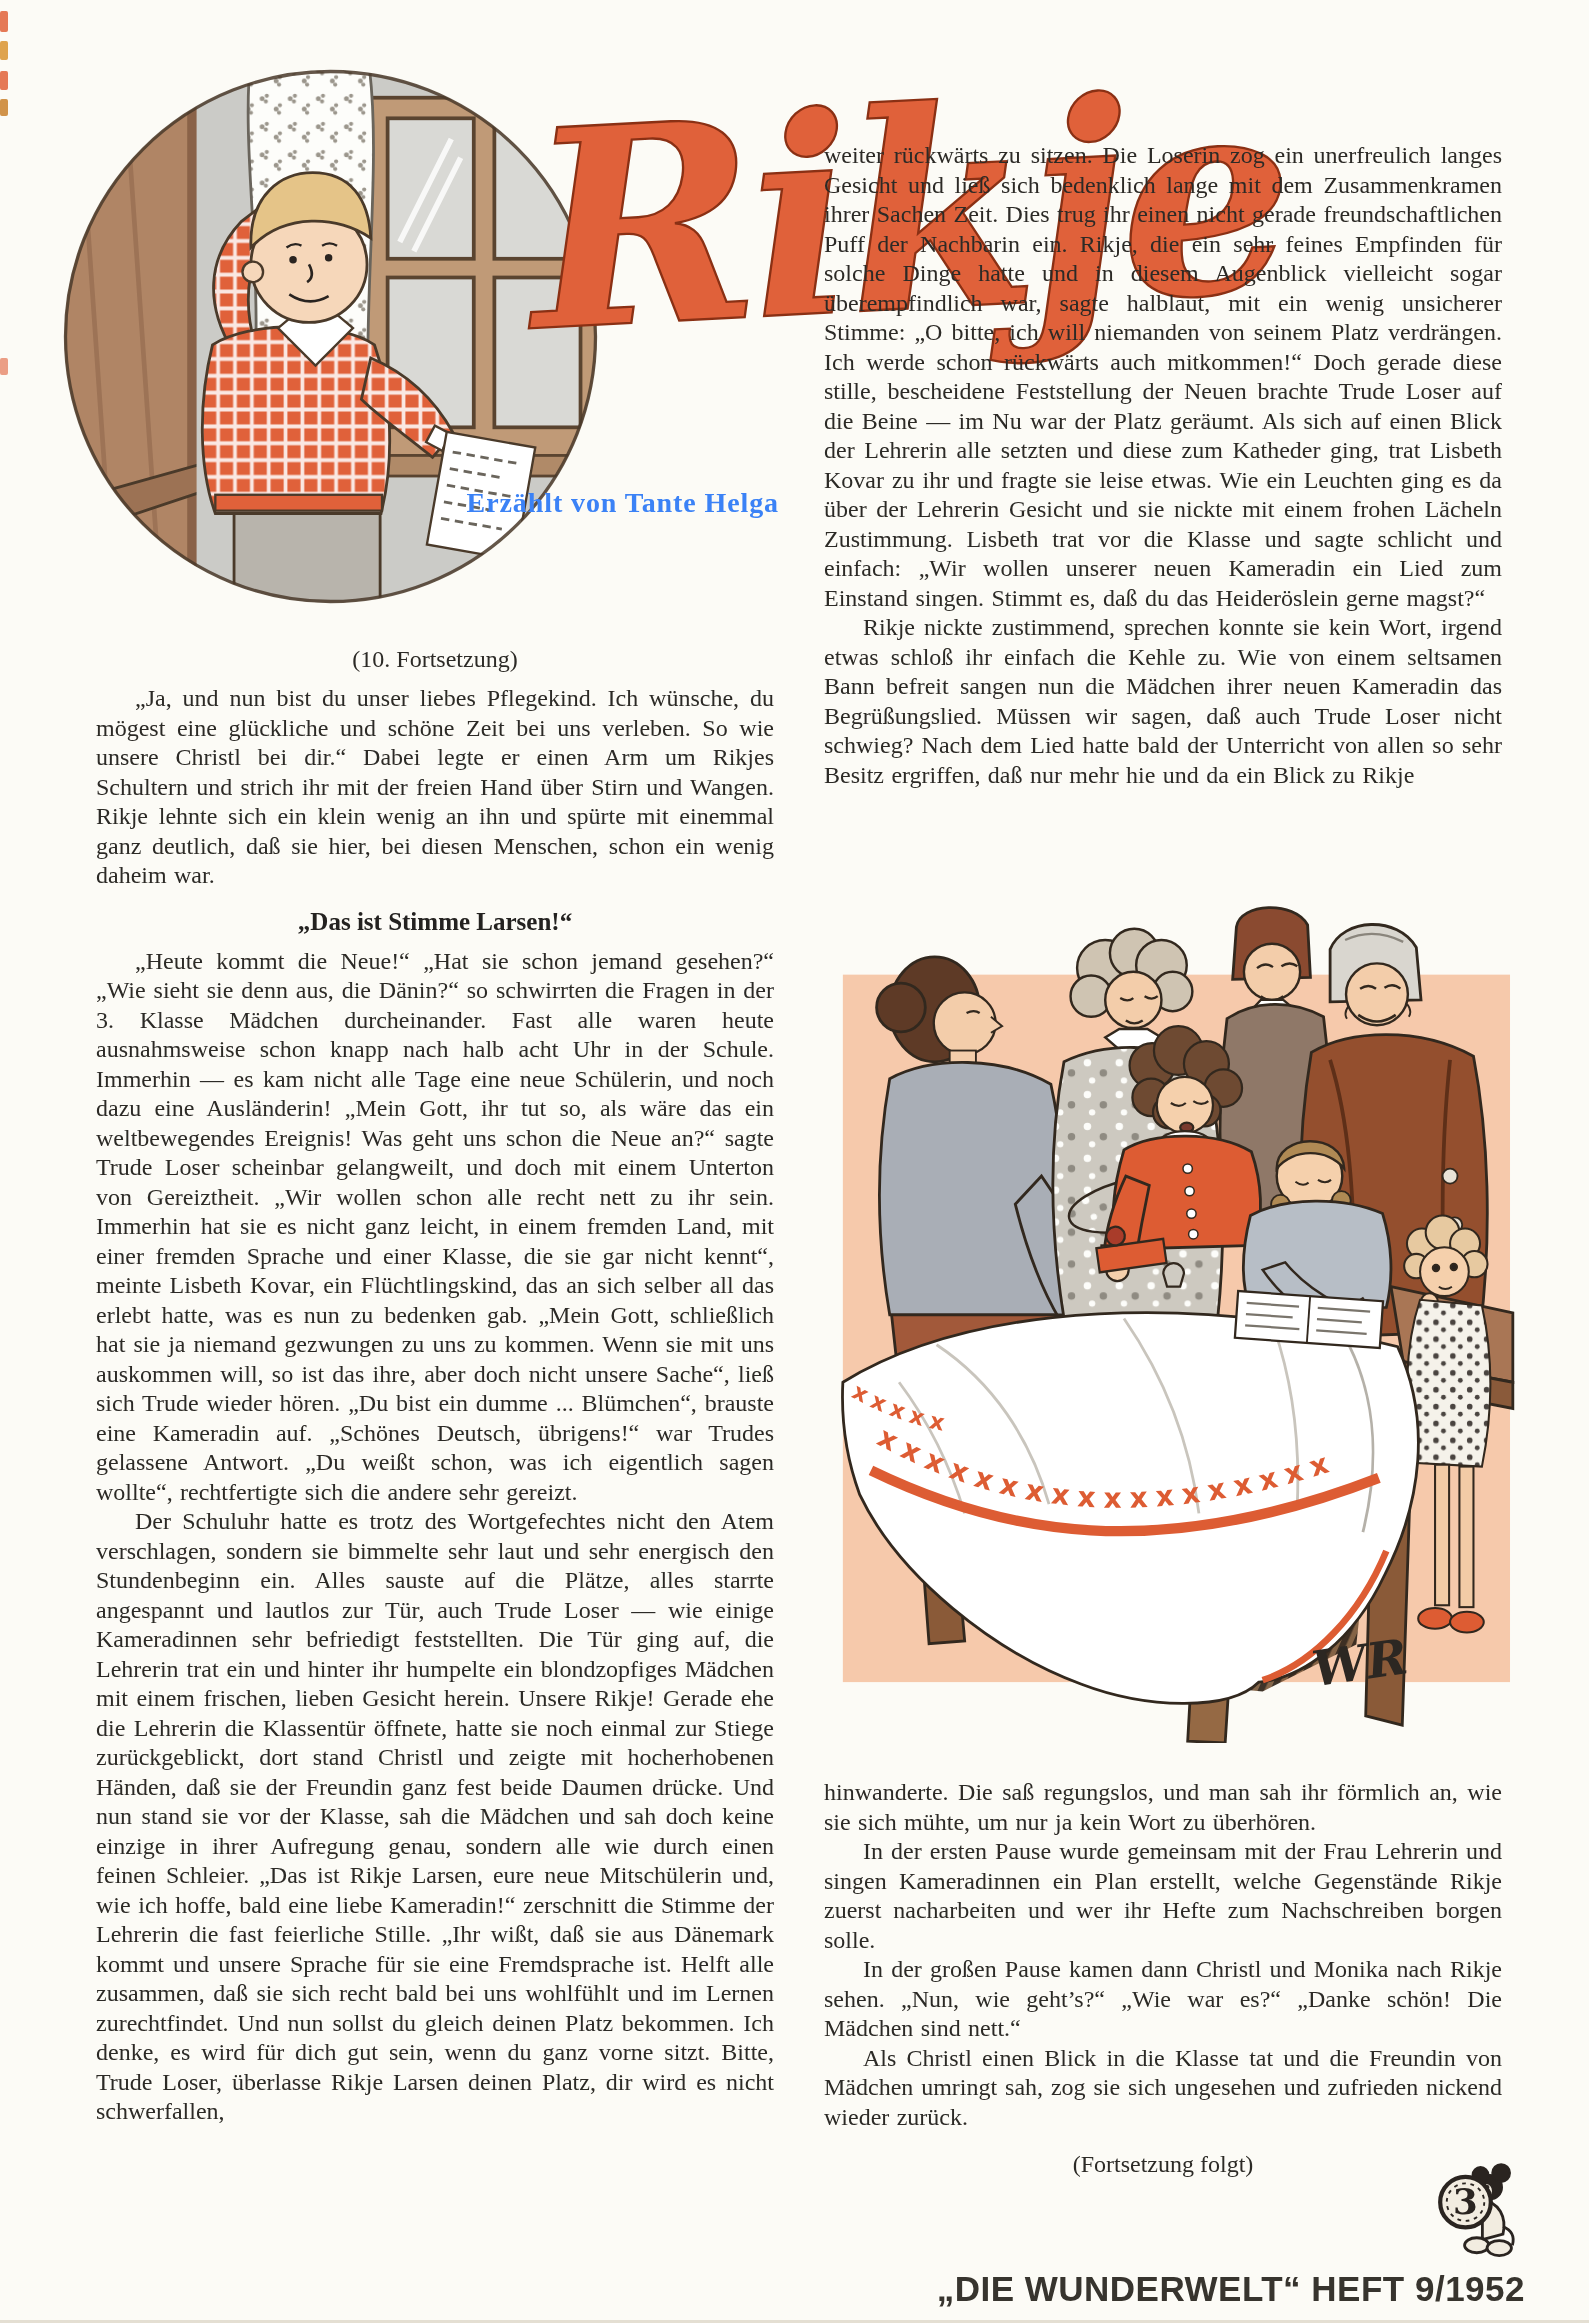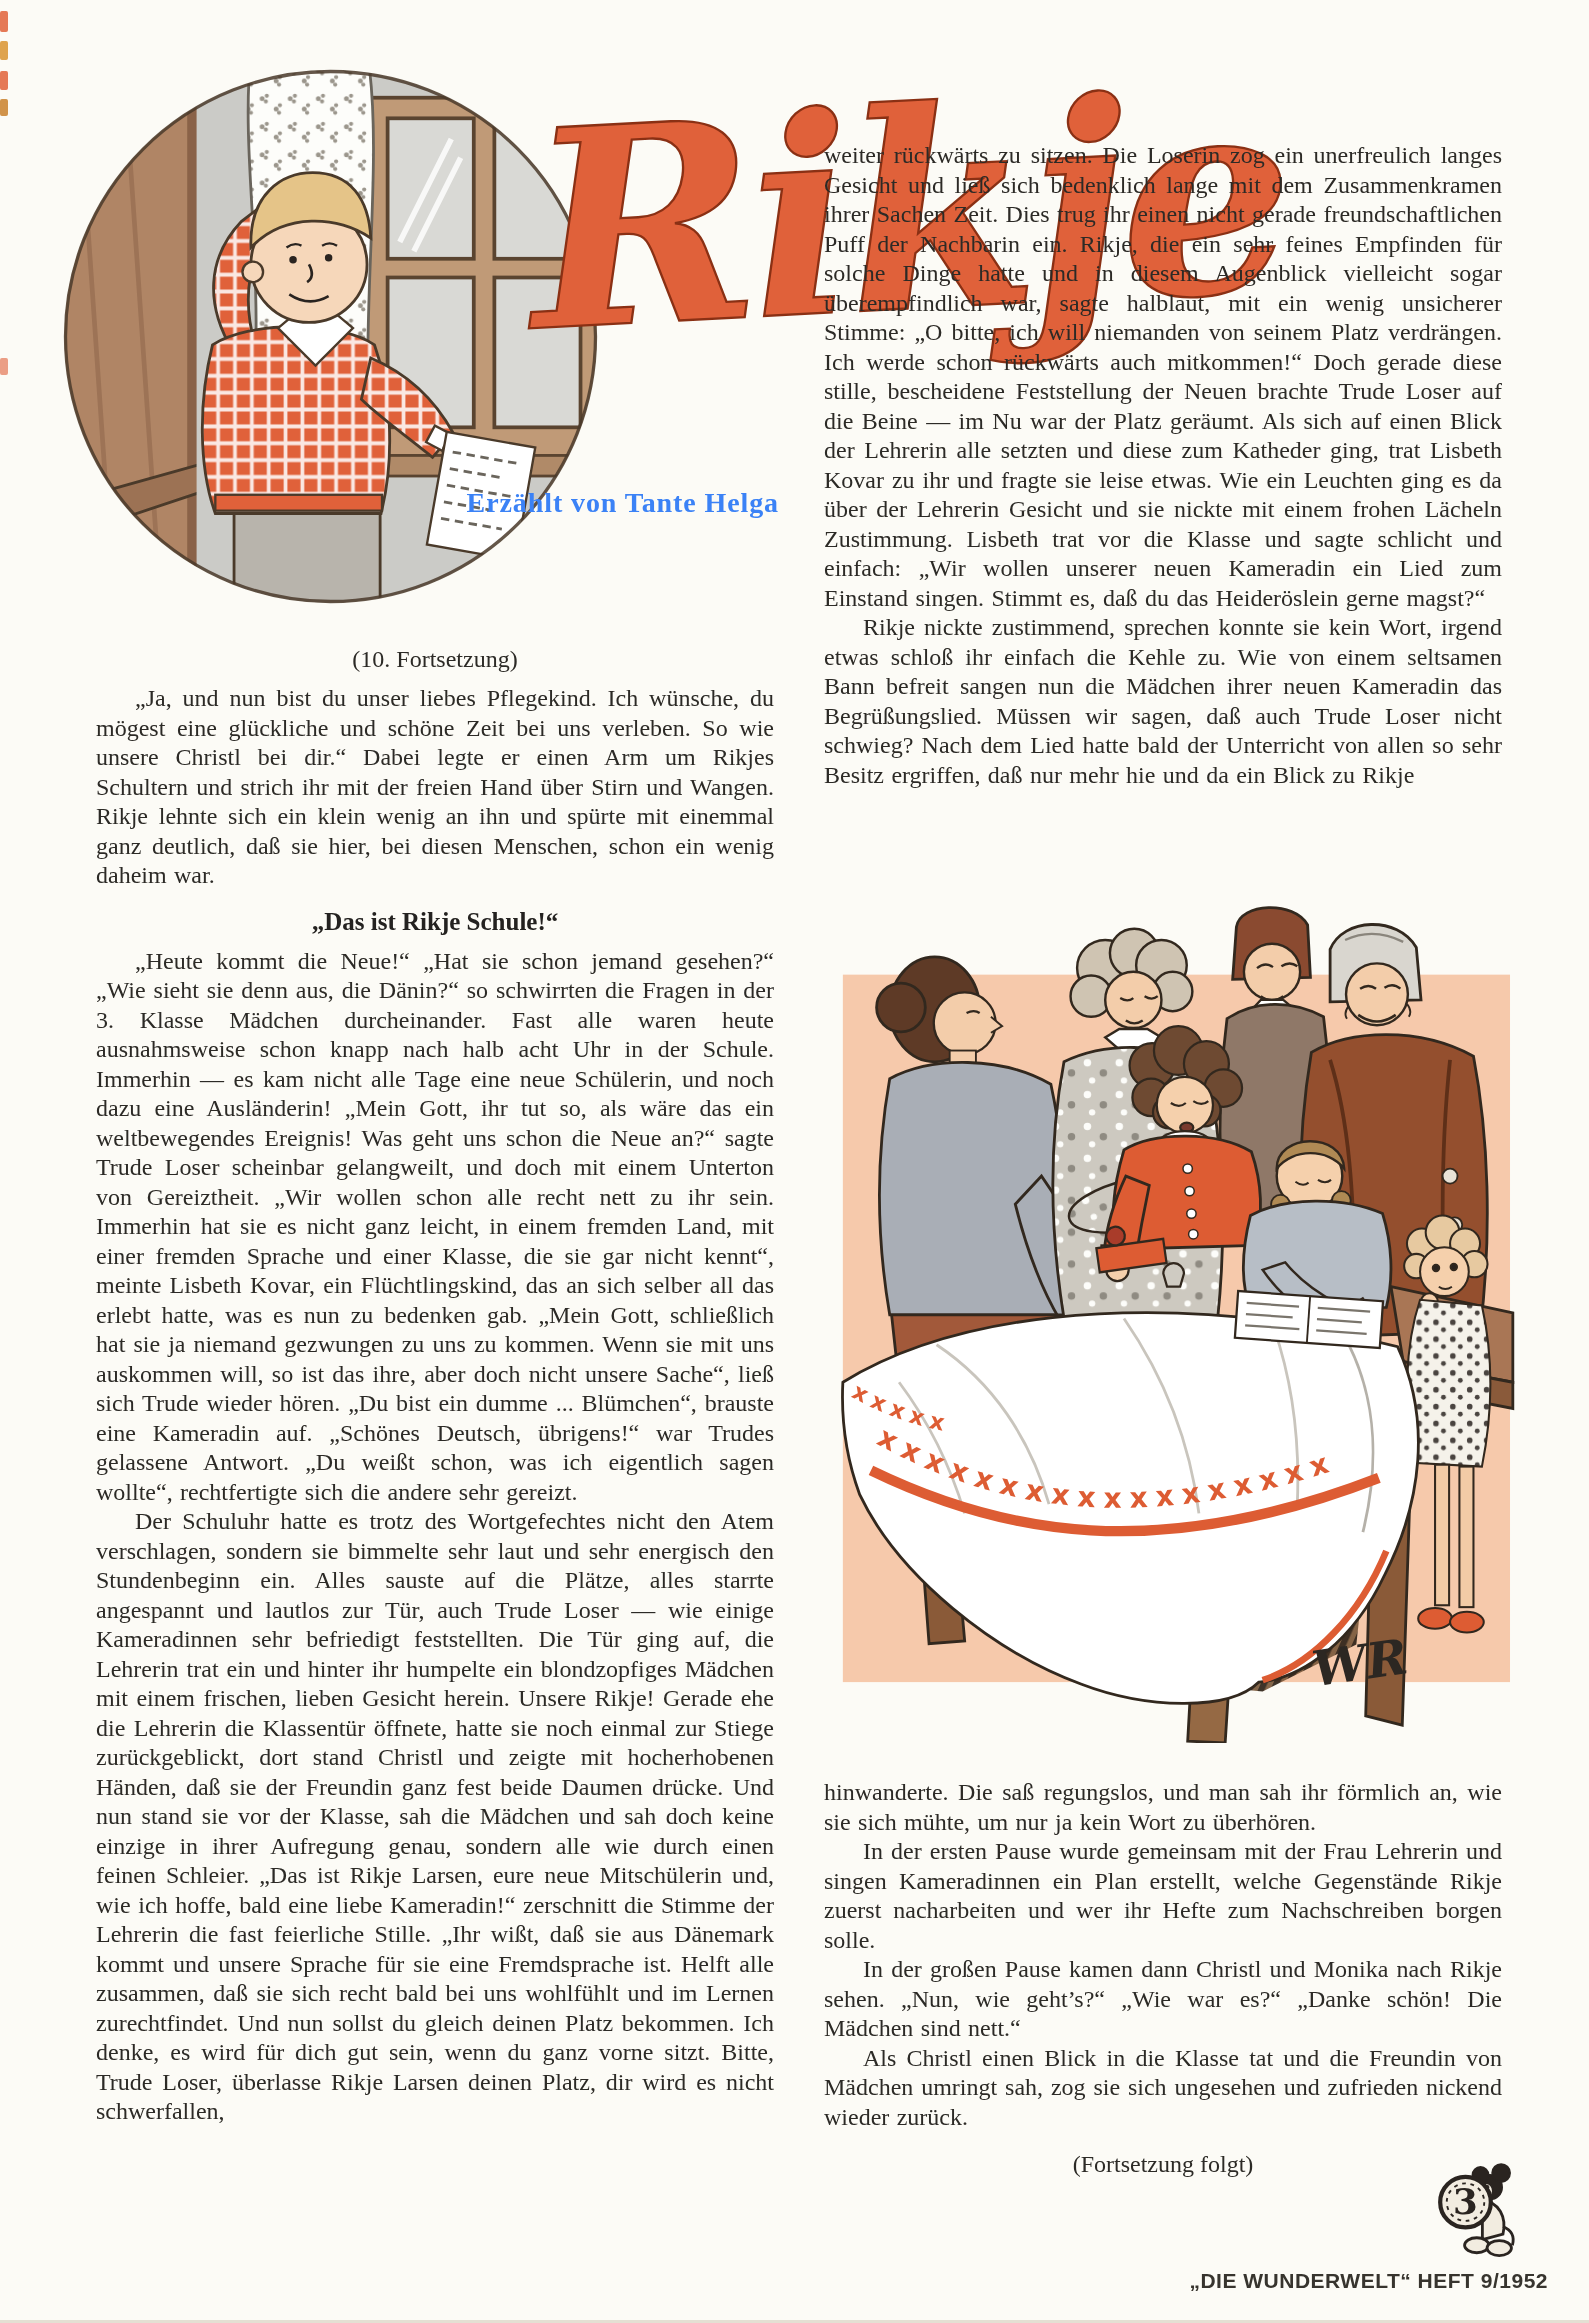--- a/index.html
+++ b/index.html
@@ -31,23 +31,23 @@
   .continuation-heading{text-align:center;font-size:24px;margin-bottom:11.2px;}
   .section-heading{
     text-align:center;font-weight:bold;font-size:25px;margin:17px 0 11.2px 0;color:#242220;
   }
   .fortsetzung{text-align:center;font-size:24px;margin-top:19px;}
   
   .family-illo{position:absolute;left:824px;top:895px;}
   
   .mouse-badge{position:absolute;left:1428px;top:2159px;}
   .footer{
-    position:absolute;right:41px;top:2269px;
+    position:absolute;right:64px;top:2269px;
     font-family:"Liberation Sans","DejaVu Sans",sans-serif;
-    font-weight:bold;font-size:21px;letter-spacing:0.5px;color:#37342e;
+    font-weight:bold;font-size:35px;letter-spacing:0.5px;color:#37342e;
   }
 </style>
 </head>
 <body>
 
 <div class="page">
 
   <div>
     <span class="edge-mark" style="top:11.2px;height:20.6px;background:#e0613a;"></span>
     <span class="edge-mark" style="top:41px;height:19px;background:#d9932f;"></span>
@@ -124,21 +124,21 @@
 
   <svg class="title-svg" width="843" height="384" viewBox="0 0 900 410">
     <text x="18" y="300" transform="rotate(-3 450 200)" style="font-family:'DejaVu Serif',serif;font-style:italic;font-weight:bold;font-size:292px;fill:#e0613a;stroke:#8a3014;stroke-width:2.5;letter-spacing:-8px;">Rikje</text>
   </svg>
 
   <div class="byline">Erzählt von Tante Helga</div>
 
   <div class="col col-left">
     <div class="continuation-heading">(10. Fortsetzung)</div>
     <p>„Ja, und nun bist du unser liebes Pflegekind. Ich wünsche, du mögest eine glückliche und schöne Zeit bei uns verleben. So wie unsere Christl bei dir.“ Dabei legte er einen Arm um Rikjes Schultern und strich ihr mit der freien Hand über Stirn und Wangen. Rikje lehnte sich ein klein wenig an ihn und spürte mit einemmal ganz deutlich, daß sie hier, bei diesen Menschen, schon ein wenig daheim war.</p>
-    <div class="section-heading">„Das ist Rikje Schule!“</div>
+    <div class="section-heading">„Das ist Stimme Larsen!“</div>
     <p>„Heute kommt die Neue!“ „Hat sie schon jemand gesehen?“ „Wie sieht sie denn aus, die Dänin?“ so schwirrten die Fragen in der 3. Klasse Mädchen durcheinander. Fast alle waren heute ausnahmsweise schon knapp nach halb acht Uhr in der Schule. Immerhin — es kam nicht alle Tage eine neue Schülerin, und noch dazu eine Ausländerin! „Mein Gott, ihr tut so, als wäre das ein weltbewegendes Ereignis! Was geht uns schon die Neue an?“ sagte Trude Loser scheinbar gelangweilt, und doch mit einem Unterton von Gereiztheit. „Wir wollen schon alle recht nett zu ihr sein. Immerhin hat sie es nicht ganz leicht, in einem fremden Land, mit einer fremden Sprache und einer Klasse, die sie gar nicht kennt“, meinte Lisbeth Kovar, ein Flüchtlingskind, das an sich selber all das erlebt hatte, was es nun zu bedenken gab. „Mein Gott, schließlich hat sie ja niemand gezwungen zu uns zu kommen. Wenn sie mit uns auskommen will, so ist das ihre, aber doch nicht unsere Sache“, ließ sich Trude wieder hören. „Du bist ein dumme ... Blümchen“, brauste eine Kameradin auf. „Schönes Deutsch, übrigens!“ war Trudes gelassene Antwort. „Du weißt schon, was ich eigentlich sagen wollte“, rechtfertigte sich die andere sehr gereizt.</p>
     <p>Der Schuluhr hatte es trotz des Wortgefechtes nicht den Atem verschlagen, sondern sie bimmelte sehr laut und sehr energisch den Stundenbeginn ein. Alles sauste auf die Plätze, alles starrte angespannt und lautlos zur Tür, auch Trude Loser — wie einige Kameradinnen sehr befriedigt feststellten. Die Tür ging auf, die Lehrerin trat ein und hinter ihr humpelte ein blondzopfiges Mädchen mit einem frischen, lieben Gesicht herein. Unsere Rikje! Gerade ehe die Lehrerin die Klassentür öffnete, hatte sie noch einmal zur Stiege zurückgeblickt, dort stand Christl und zeigte mit hocherhobenen Händen, daß sie der Freundin ganz fest beide Daumen drücke. Und nun stand sie vor der Klasse, sah die Mädchen und sah doch keine einzige in ihrer Aufregung genau, sondern alle wie durch einen feinen Schleier. „Das ist Rikje Larsen, eure neue Mitschülerin und, wie ich hoffe, bald eine liebe Kameradin!“ zerschnitt die Stimme der Lehrerin die fast feierliche Stille. „Ihr wißt, daß sie aus Dänemark kommt und unsere Sprache für sie eine Fremdsprache ist. Helft alle zusammen, daß sie sich recht bald bei uns wohlfühlt und im Lernen zurechtfindet. Und nun sollst du gleich deinen Platz bekommen. Ich denke, es wird für dich gut sein, wenn du ganz vorne sitzt. Bitte, Trude Loser, überlasse Rikje Larsen deinen Platz, dir wird es nicht schwerfallen,</p>
   </div>
 
   <div class="col col-right-top">
     <p class="noindent">weiter rückwärts zu sitzen. Die Loserin zog ein unerfreulich langes Gesicht und ließ sich bedenklich lange mit dem Zusammenkramen ihrer Sachen Zeit. Dies trug ihr einen nicht gerade freundschaftlichen Puff der Nachbarin ein. Rikje, die ein sehr feines Empfinden für solche Dinge hatte und in diesem Augenblick vielleicht sogar überempfindlich war, sagte halblaut, mit ein wenig unsicherer Stimme: „O bitte, ich will niemanden von seinem Platz verdrängen. Ich werde schon rückwärts auch mitkommen!“ Doch gerade diese stille, bescheidene Feststellung der Neuen brachte Trude Loser auf die Beine — im Nu war der Platz geräumt. Als sich auf einen Blick der Lehrerin alle setzten und diese zum Katheder ging, trat Lisbeth Kovar zu ihr und fragte sie leise etwas. Wie ein Leuchten ging es da über der Lehrerin Gesicht und sie nickte mit einem frohen Lächeln Zustimmung. Lisbeth trat vor die Klasse und sagte schlicht und einfach: „Wir wollen unserer neuen Kameradin ein Lied zum Einstand singen. Stimmt es, daß du das Heideröslein gerne magst?“</p>
     <p>Rikje nickte zustimmend, sprechen konnte sie kein Wort, irgend etwas schloß ihr einfach die Kehle zu. Wie von einem seltsamen Bann befreit sangen nun die Mädchen ihrer neuen Kameradin das Begrüßungslied. Müssen wir sagen, daß auch Trude Loser nicht schwieg? Nach dem Lied hatte bald der Unterricht von allen so sehr Besitz ergriffen, daß nur mehr hie und da ein Blick zu Rikje</p>
   </div>
 
   <svg class="family-illo" width="703" height="848" viewBox="0 0 750 905">

